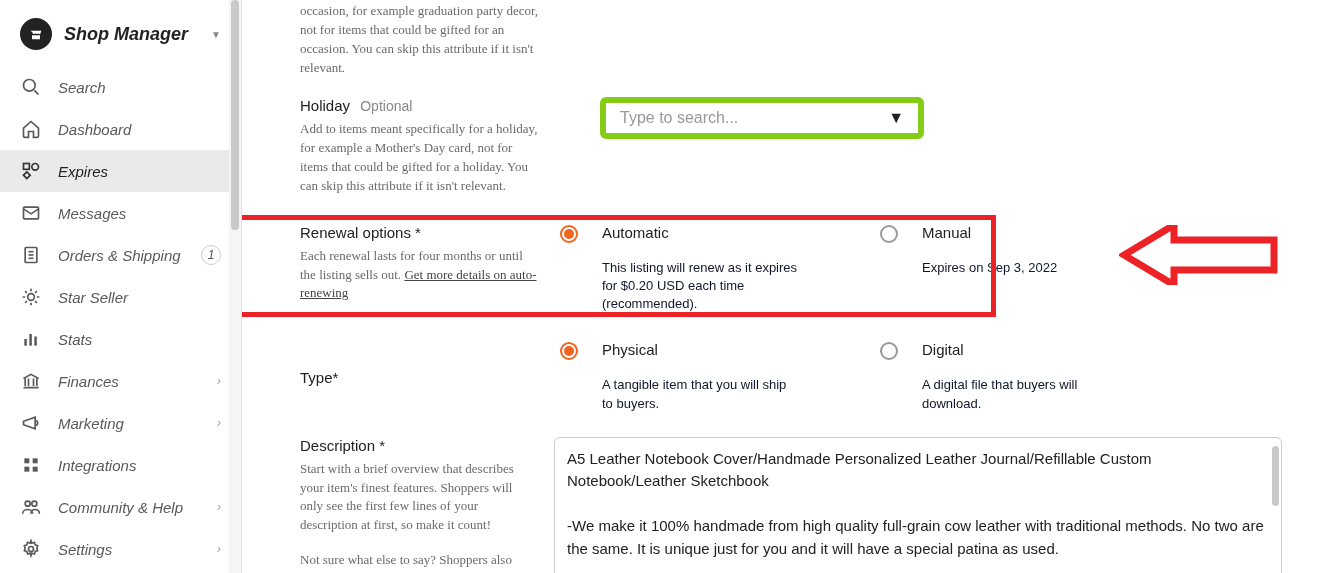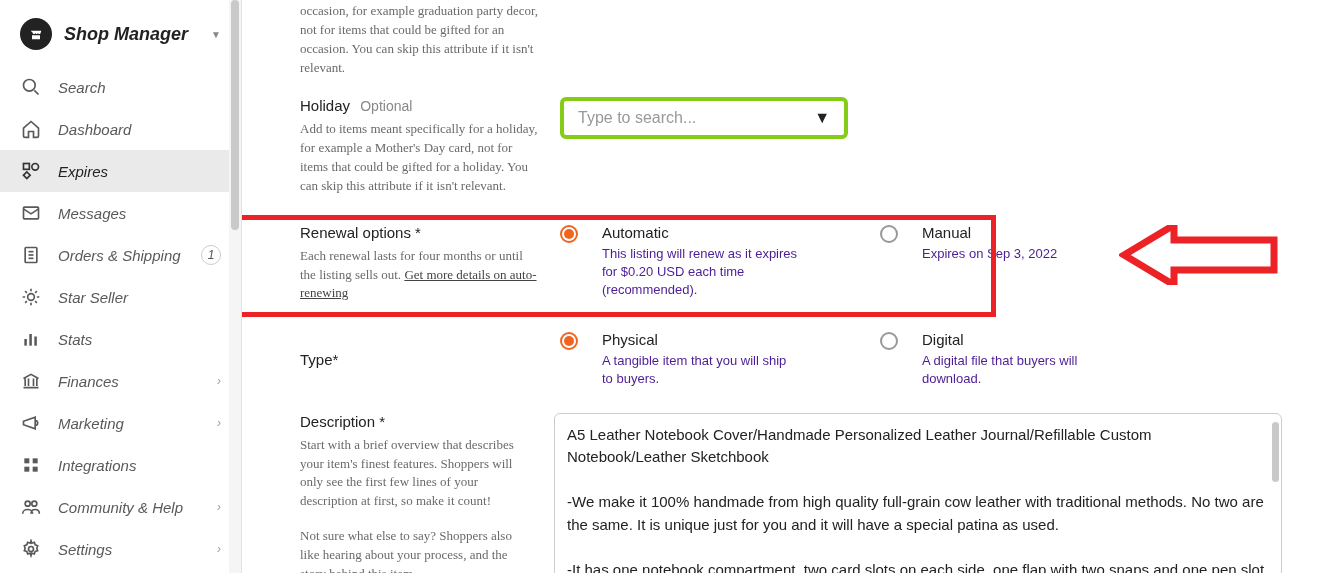--- a/index.html
+++ b/index.html
@@ -19,29 +19,29 @@
 .scrollbar-track { position:absolute; right:0; top:0; width:12px; height:100%; background:#f5f5f5; }
 .scrollbar-thumb { position:absolute; right:2px; top:0; width:8px; height:230px; background:#c9c9c9; border-radius:4px; }
 .main { flex:1; padding-left: 58px; padding-right:40px; overflow:hidden; position:relative; }
 .field-row { display:flex; margin-bottom:20px; }
 .field-label-col { width:260px; padding-right:20px; }
 .field-input-col { flex:1; }
 .field-title { font-size:15px; font-weight:500; color:#222; }
 .field-optional { font-size:14px; color:#888; font-weight:400; margin-left:6px; }
 .field-help { font-size:13px; color:#6a6a6a; line-height:1.45; margin-top:6px;font-family:Liberation Serif, serif; }
 .field-help a { color:#444; text-decoration:underline; }
-.select-box { width:288px; height:42px; border:4px solid #84cc16; border-radius:6px; display:flex; align-items:center; padding:0 14px; color:#999; font-size:16px; position:relative; }
+.select-box { width:324px; height:42px; border:6px solid #84cc16; border-radius:6px; display:flex; align-items:center; padding:0 14px; color:#999; font-size:16px; position:relative;margin-left:40px; }
 .select-caret { margin-left:auto; color:#222; }
 .radio-group { display:flex; gap:80px; }
 .radio-option { display:flex; gap:24px; width:240px; }
 .radio-circle { width:18px; height:18px; border-radius:50%; border:2px solid #999; flex-shrink:0; margin-top:1px; position:relative; }
 .radio-circle.selected { border-color:#f1641e; }
 .radio-circle.selected::after { content:''; position:absolute; width:10px; height:10px; background:#f1641e; border-radius:50%; top:2px; left:2px; }
 .radio-label { font-size:15px; color:#222; }
-.radio-sub { font-size:13px; color:#4c1d95; line-height:1.4; margin-top:4px; }
+.radio-sub { font-size:13px; color:#0f172a; line-height:1.4; margin-top:18px; }
 .highlight-box { position:absolute; border:5px solid #ec2227; pointer-events:none; }
 .arrow-red { position:absolute; }
 .textarea-box { width:728px; border:1px solid #ccc; border-radius:6px; padding:10px 12px; font-size:15px; color:#222; line-height:1.5; overflow:hidden; height:172px; position:relative; }
 .textarea-scroll { position:absolute; right:2px; top:8px; width:7px; height:60px; background:#c9c9c9; border-radius:4px; }
 .partial-top { margin-top:-4px; }
 </style>
 </head>
 <body>
 
 <div class="app">

